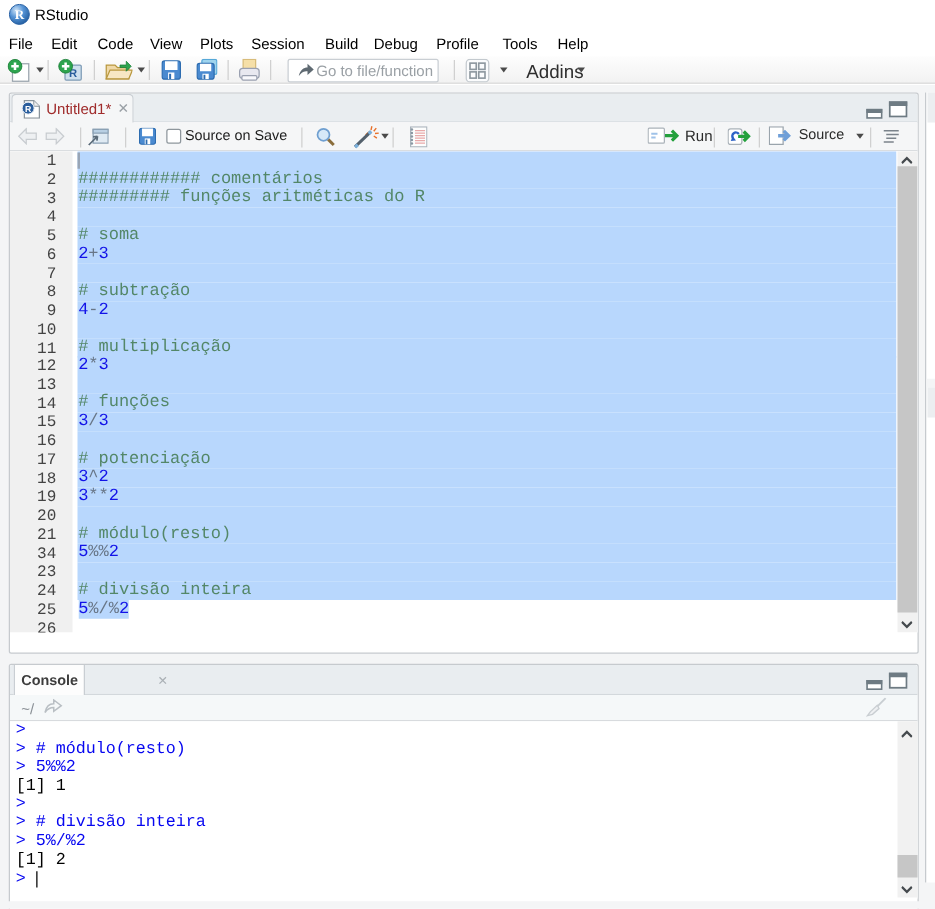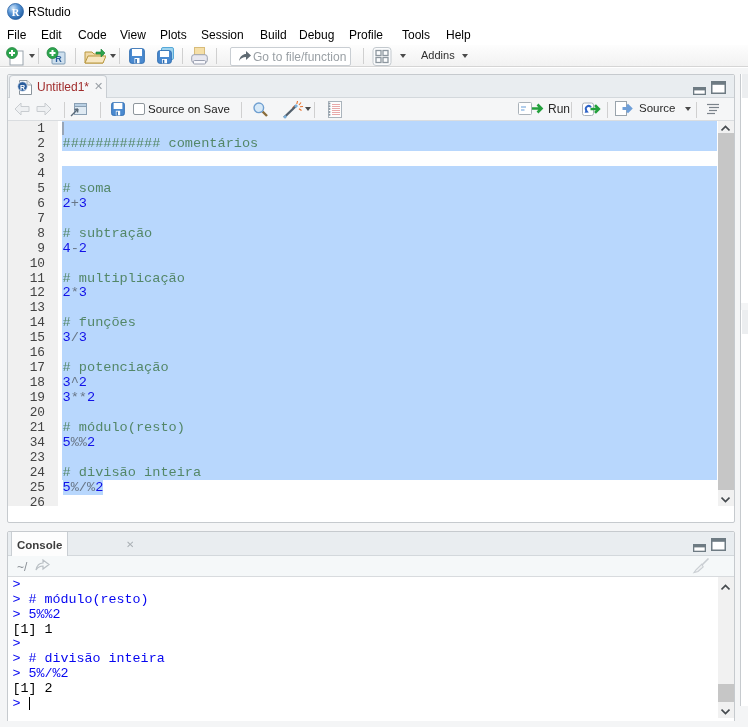--- a/index.html
+++ b/index.html
@@ -12,21 +12,21 @@
   .menu { position:absolute; top:5px; font-size:12px; color:#000; }
   #toolbar { left:0; top:45px; width:748px; height:22px;
     background:linear-gradient(#fdfdfd,#f2f2f2); border-bottom:1px solid #d5d5d5; }
   #gapstrip { left:0; top:68px; width:748px; height:659px; background:#f4f5f6; }
   .tsep { position:absolute; top:3px; width:1px; height:16px; background:#d0d0d0; }
   .caret { position:absolute; width:0; height:0; border-left:3.5px solid transparent;
     border-right:3.5px solid transparent; border-top:4px solid #4a4a4a; }
   #searchbox { left:230px; top:2px; width:121px; height:19px; background:#fff;
     border:1px solid #c9ced3; border-radius:2px; }
   #searchtext { left:253px; top:5px; font-size:12px; color:#9aa0a5; }
-  #addins { left:421px; top:4px; font-size:11px; color:#2f2f2f; }
+  #addins { left:421px; top:4px; font-size:15px; color:#2f2f2f; }
 
   
   #epane { left:7px; top:74px; width:728px; height:449px; border:1px solid #c6cace;
     border-radius:2px; background:#fff; }
   #etabbar { left:0; top:0; width:726px; height:23px; background:#e9edf0;
     border-bottom:1px solid #d3d8dc; border-radius:2px 2px 0 0; }
   #etab { left:1px; top:0px; width:98px; height:24px; background:#f5f6f7;
     border:1px solid #c9ced3; border-bottom:none; border-radius:4px 4px 0 0; }
   #etabtext { left:29px; top:5px; font-size:12px; color:#a02c2c; }
   #etabx { left:86px; top:5px; font-size:11px; color:#9aa0a6; }
@@ -319,20 +319,21 @@
         <div class="ln" style="top:299px">21</div>
         <div class="ln" style="top:314px">34</div>
         <div class="ln" style="top:329px">23</div>
         <div class="ln" style="top:344px">24</div>
         <div class="ln" style="top:359px">25</div>
         <div class="ln" style="top:374px">26</div>
       </div>
       <div class="abs" id="lines">
         <div class="cl sel" style="top:0px"></div>
         <div class="cl sel" style="top:15px"><span class="cm">############ comentários</span></div>
+        <div class="cl sel" style="top:30px"><span class="cm">######### funções aritméticas do R</span></div>
         <div class="cl sel" style="top:45px"></div>
         <div class="cl sel" style="top:60px"><span class="cm"># soma</span></div>
         <div class="cl sel" style="top:75px"><span class="nu">2</span><span class="op">+</span><span class="nu">3</span></div>
         <div class="cl sel" style="top:90px"></div>
         <div class="cl sel" style="top:105px"><span class="cm"># subtração</span></div>
         <div class="cl sel" style="top:120px"><span class="nu">4</span><span class="op">-</span><span class="nu">2</span></div>
         <div class="cl sel" style="top:135px"></div>
         <div class="cl sel" style="top:150px"><span class="cm"># multiplicação</span></div>
         <div class="cl sel" style="top:164px"><span class="nu">2</span><span class="op">*</span><span class="nu">3</span></div>
         <div class="cl sel" style="top:179px"></div>

